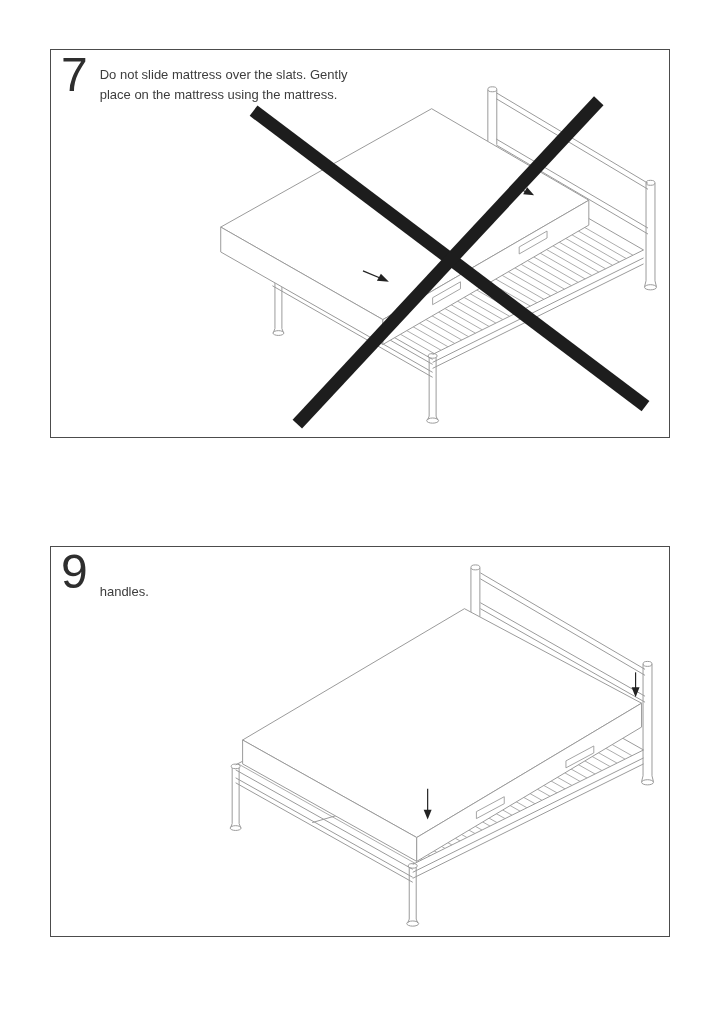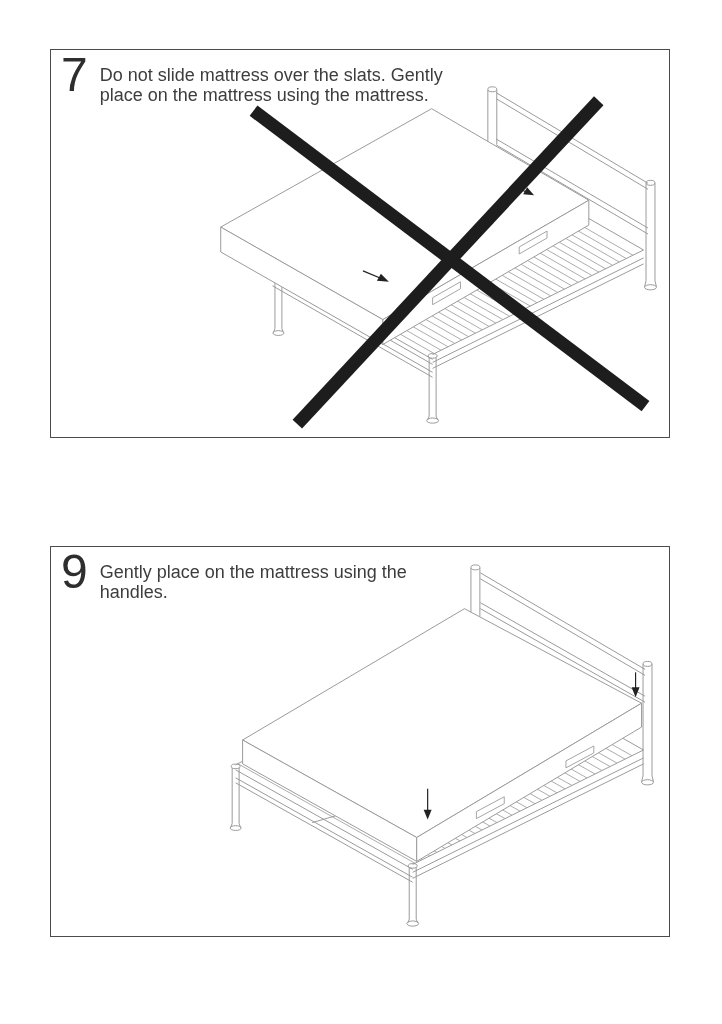--- a/index.html
+++ b/index.html
@@ -14,21 +14,21 @@
   }
   #panel-7{top:49px;height:389px}
   #panel-9{top:546px;height:391px}
   .panel svg{position:absolute;left:0;top:0;width:100%;height:100%;display:block}
   .step-header{position:absolute;top:5px;left:10px;display:flex;gap:13px;z-index:2}
   .step-number{
     font-size:48px;font-weight:200;line-height:.85;
     color:var(--number,#2e2e2e);letter-spacing:-1px;
   }
   .step-text{
-    padding-top:10px;font-size:18px;line-height:20px;
+    padding-top:10px;font-size:13px;line-height:20px;
     color:var(--text,#3d3d3d);
   }
   .frame-line{stroke:var(--line,#9a9a9a);stroke-width:1;fill:none}
   .slat-line{stroke:var(--slat,#a3a3a3);stroke-width:.9;fill:none}
   .mattress-face{fill:#ffffff;stroke:var(--line,#9a9a9a);stroke-width:1;stroke-linejoin:round}
   .handle{fill:#ffffff;stroke:var(--line,#9a9a9a);stroke-width:.9;stroke-linejoin:round}
   .arrow-line{stroke:var(--arrow,#222222);stroke-width:1.2;fill:none}
   .arrow-head{fill:var(--arrow,#222222);stroke:none}
   .prohibition{stroke:var(--prohibition,#1d1d1d);stroke-width:13;fill:none;stroke-linecap:butt}
 </style>
@@ -95,21 +95,21 @@
       <path class="prohibition" d="M203 61L597 358"></path>
       <path class="prohibition" d="M550 51L247 376"></path>
     </g>
   </svg>
 </section>
 
 <section class="panel" id="panel-9">
   <div class="step-header">
     <div class="step-number">9</div>
     <div class="step-text">
-      <span>Gently place on the mattress using the</span><br>
+      <br>
       <span>handles.</span>
     </div>
   </div>
 
   <svg viewBox="0 0 620 391">
 
     <g class="frame-line">
       <ellipse cx="426" cy="20.5" rx="4.5" ry="2.5"></ellipse>
       <path d="M421.5 21V66M430.5 21V70"></path>
       <path d="M431 26L596.5 123M431 32L596.5 129"></path>

